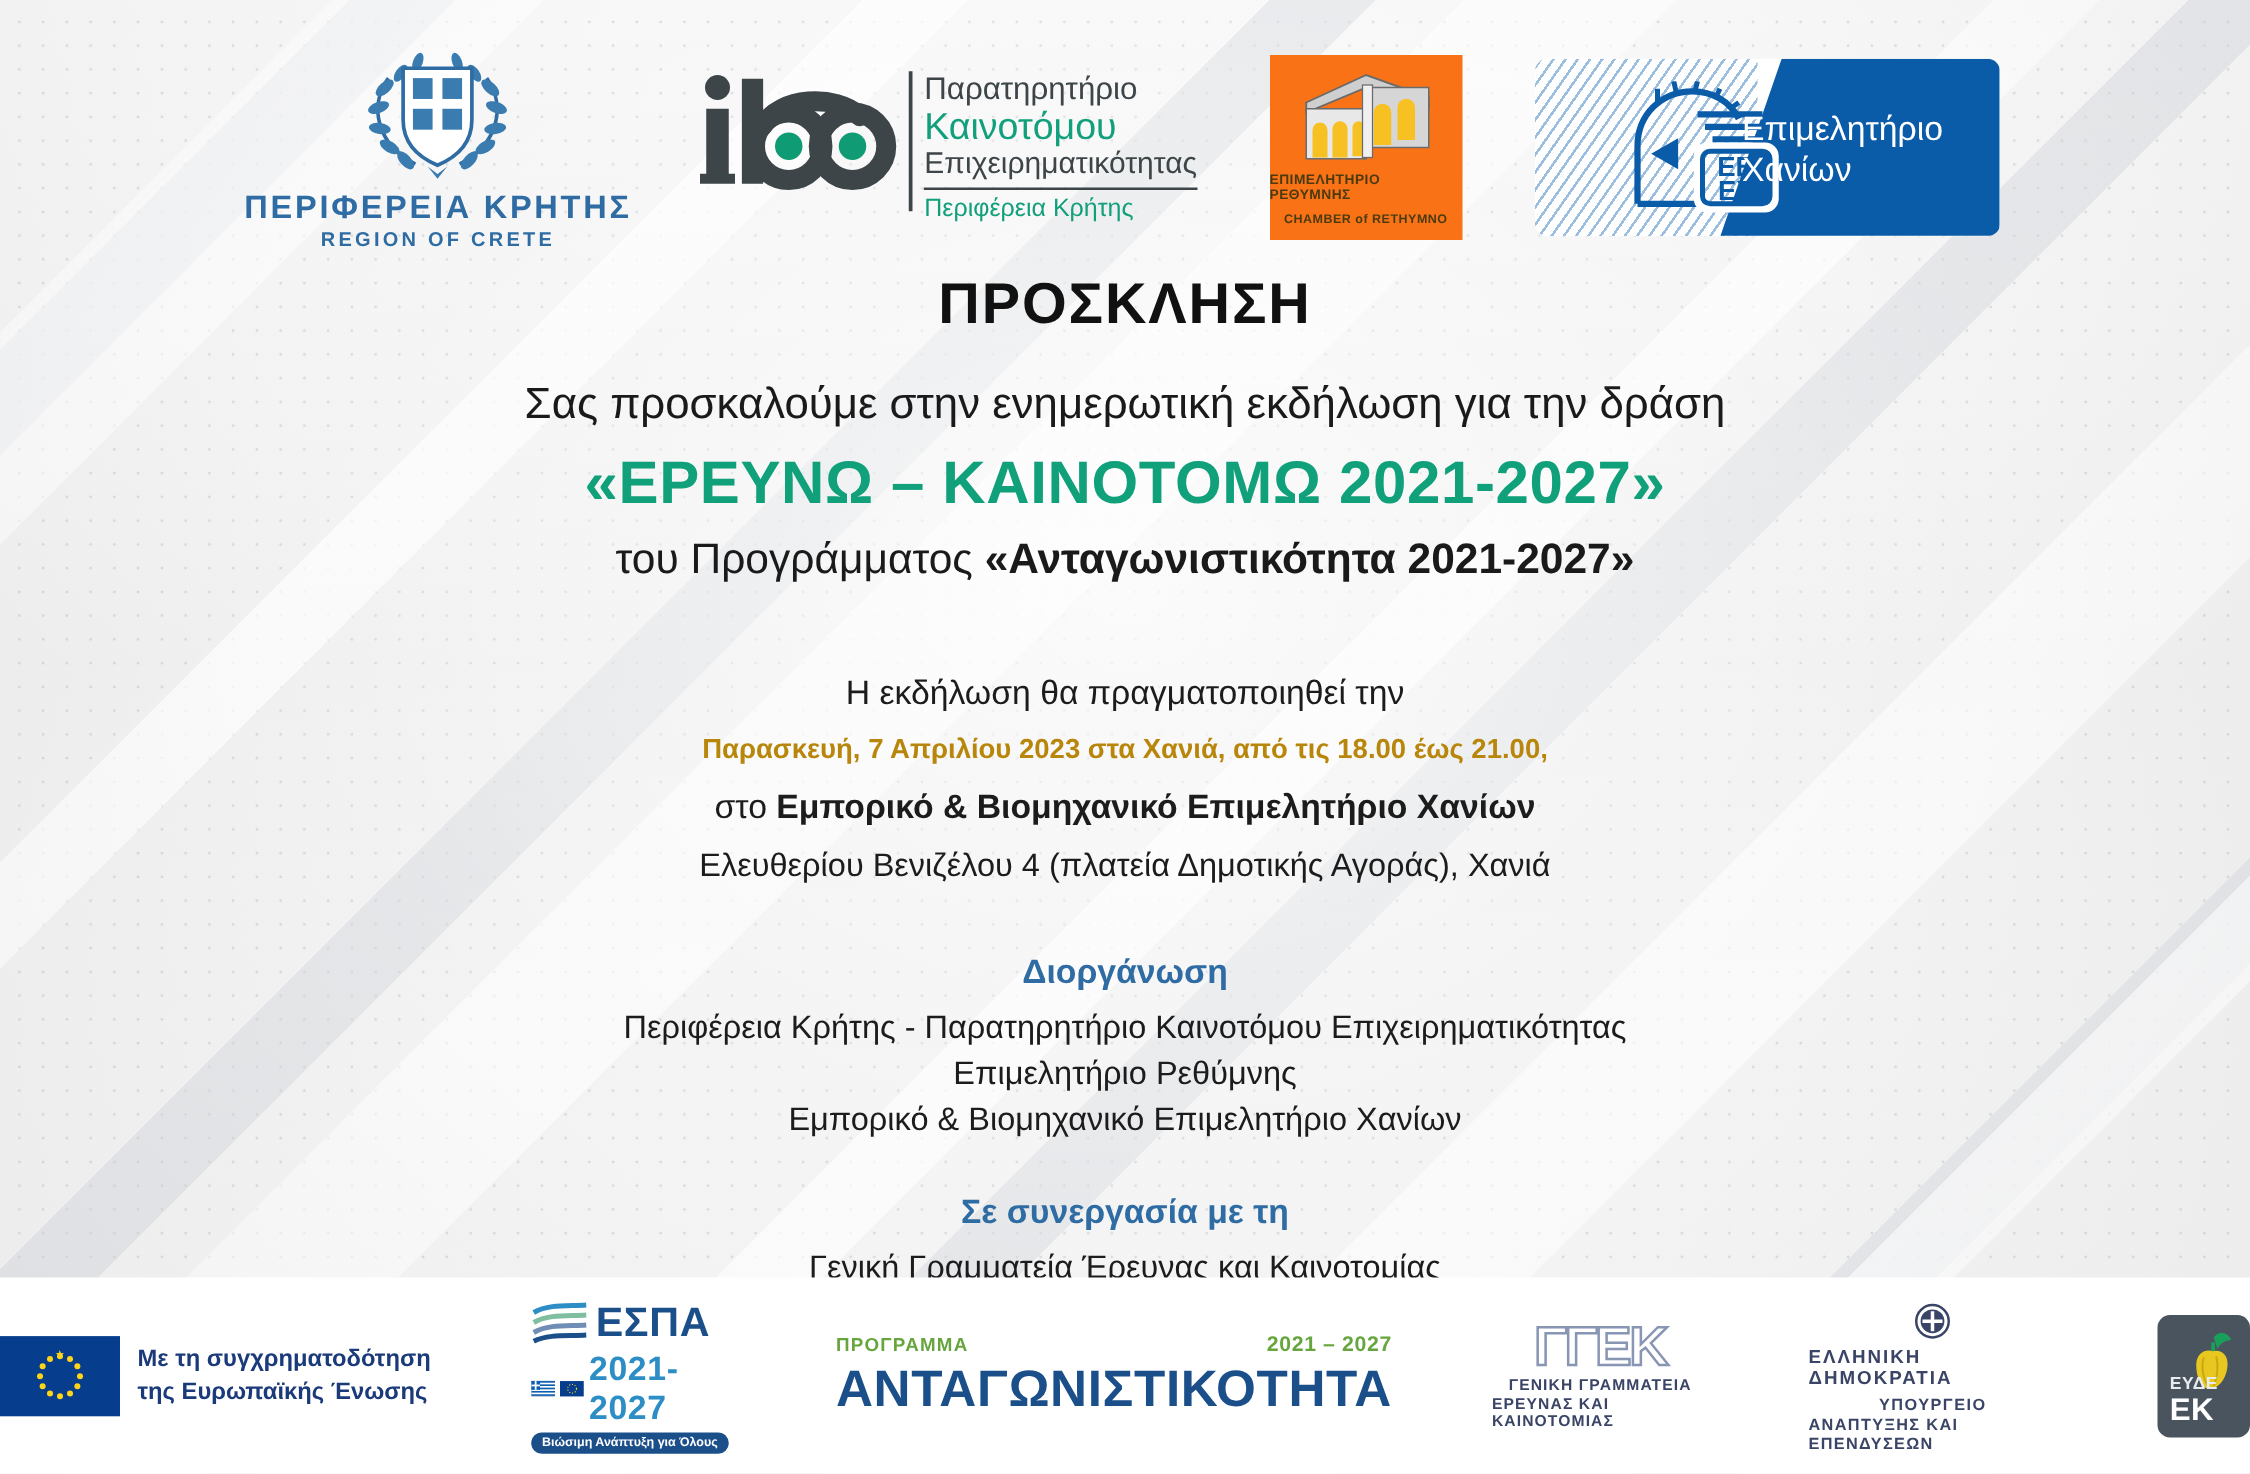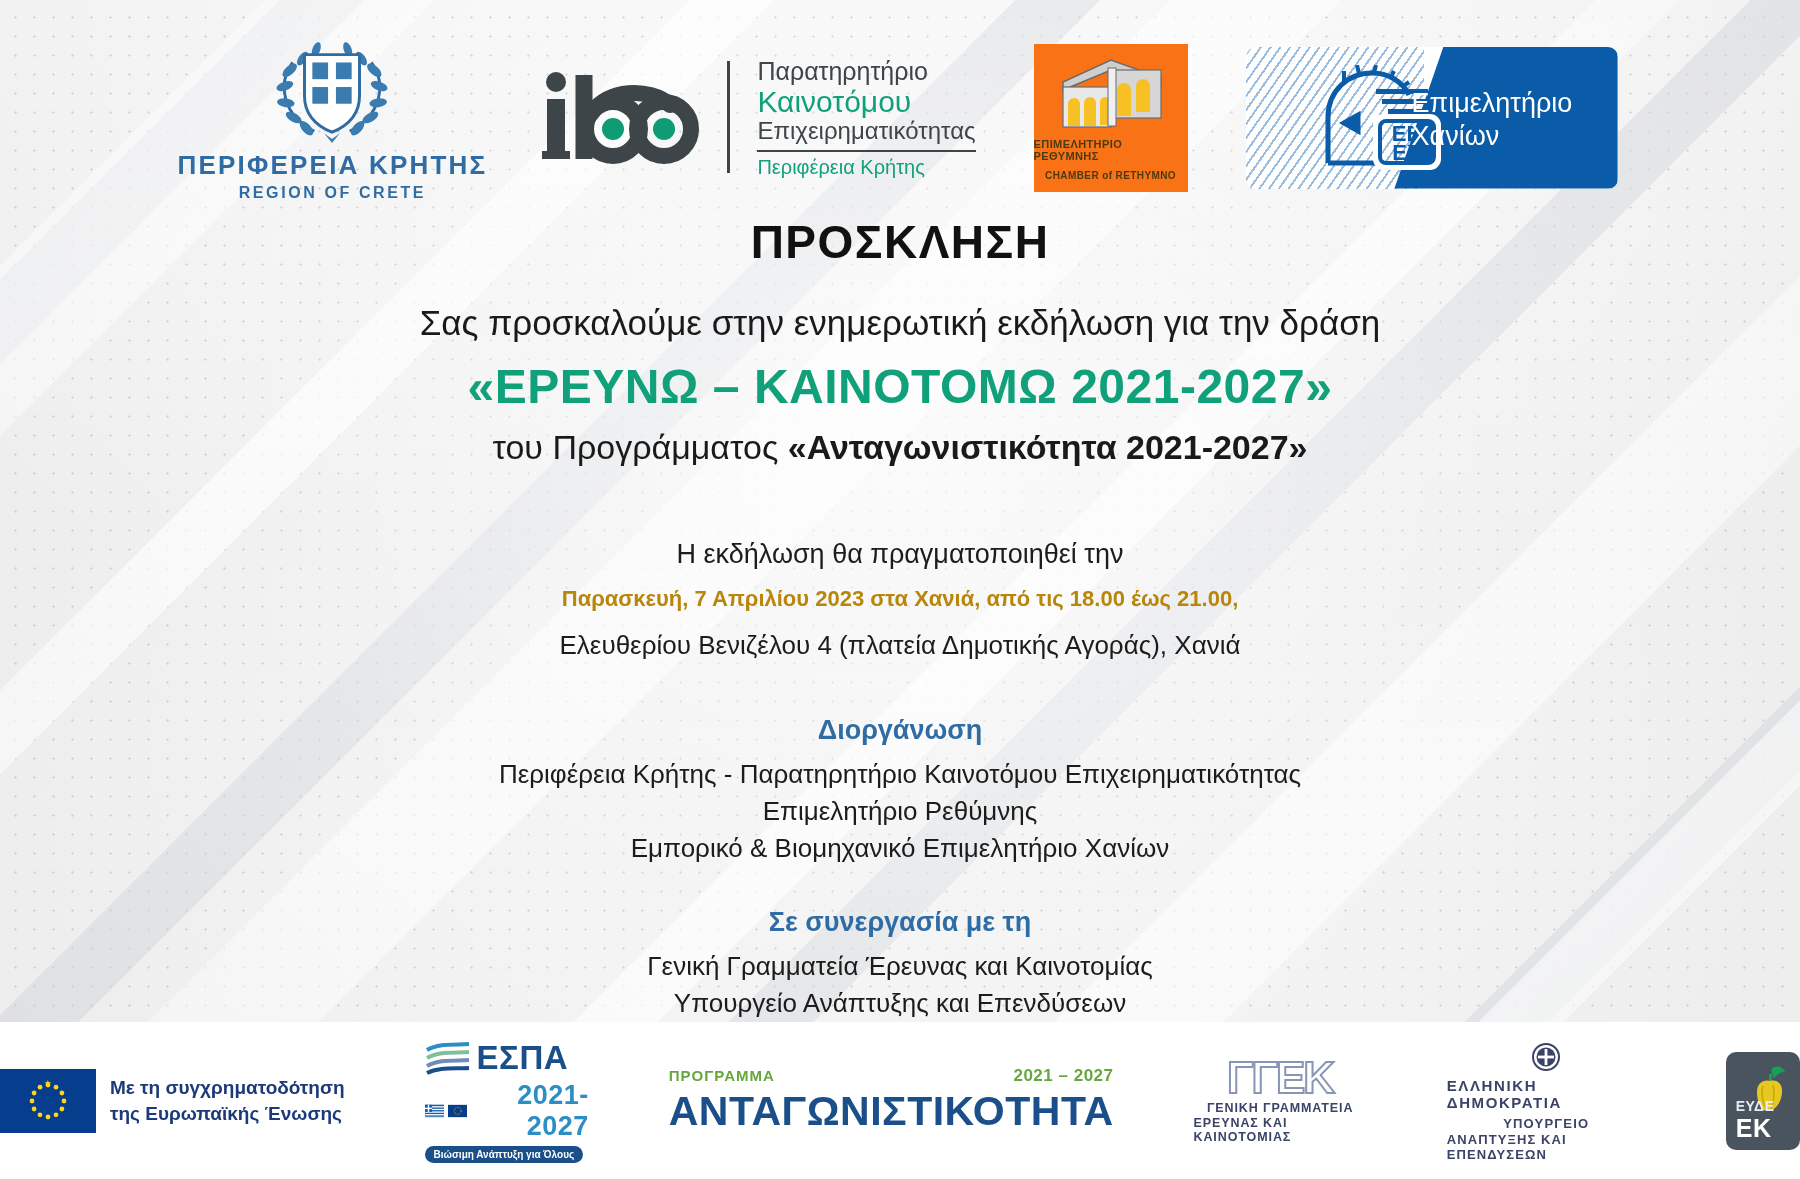--- a/index.html
+++ b/index.html
@@ -78,21 +78,21 @@
   .crete .t1 {
     font-size: 26px; font-weight: bold; color: #2f6ca3; letter-spacing: 2.2px;
     margin-top: 5px; white-space: nowrap;
   }
   .crete .t2 {
     font-size: 16px; font-weight: bold; color: #2f6ca3; letter-spacing: 2.6px;
     margin-top: 3px; white-space: nowrap;
   }
 
   
-  .ibo { gap: 27px; align-items: center; }
+  .ibo { gap: 9px; align-items: flex-start; }
   .ibo .mark { width: 160px; height: 96px; }
   .ibo .divider { width: 3px; height: 112px; background: #3e4548; }
   .ibo .txt { display: flex; flex-direction: column; line-height: 1.12; }
   .ibo .l1 { font-size: 25px; color: #3d4548; white-space: nowrap; }
   .ibo .l2 { font-size: 30px; color: #12a07c; white-space: nowrap; }
   .ibo .l3 { font-size: 24px; color: #3d4548; white-space: nowrap; }
   .ibo .rule { height: 2px; background: #3d4548; margin: 5px 0 4px 0; }
   .ibo .l4 { font-size: 20px; color: #12a07c; white-space: nowrap; }
 
   
@@ -157,21 +157,21 @@
   .footer {
     position: absolute; left: 0; bottom: 0; width: 100%; height: 157px;
     background: #ffffff; z-index: 6;
     display: flex; align-items: center; justify-content: center; gap: 80px;
   }
   .f-item { display: flex; align-items: center; }
 
   .eu-flag { width: 96px; height: 64px; background: #063d8c; position: relative; }
   .eu-text { font-size: 19px; font-weight: bold; color: #1b3a7a; line-height: 1.35; margin-left: 14px; white-space: nowrap; }
 
-  .espa { display: flex; flex-direction: column; align-items: flex-start; text-align: right; }
+  .espa { display: flex; flex-direction: column; align-items: flex-start; }
   .espa-top { display: flex; align-items: center; gap: 6px; }
   .espa-word { font-size: 33px; font-weight: bold; color: #1b4f8a; letter-spacing: .5px; }
   .espa-years { font-size: 27px; font-weight: bold; color: #2c8ec4; letter-spacing: .5px; }
   .espa-tag { font-size: 10px; font-weight: bold; color: #ffffff; background: #1b4f8a; padding: 3px 9px; border-radius: 9px; margin-top: 4px; }
   .espa-flagrow { display: flex; gap: 4px; align-items: center; margin-top: 3px; }
   .mini-flag { width: 22px; height: 14px; }
 
   .antag { display: flex; flex-direction: column; }
   .antag-top { display: flex; justify-content: space-between; align-items: baseline; width: 100%; }
   .antag-prog { font-size: 15px; font-weight: bold; color: #67a63e; letter-spacing: 1px; }
@@ -319,20 +319,21 @@
   <div class="body-wrap">
 
     <div class="title">ΠΡΟΣΚΛΗΣΗ</div>
     <div class="lead">Σας προσκαλούμε στην ενημερωτική εκδήλωση για την δράση</div>
     <div class="action">«ΕΡΕΥΝΩ – ΚΑΙΝΟΤΟΜΩ 2021-2027»</div>
     <div class="program"><span>του Προγράμματος </span><b>«Ανταγωνιστικότητα 2021-2027»</b></div>
 
     <div class="details">
       <div class="det-line">Η εκδήλωση θα πραγματοποιηθεί την</div>
       <div class="det-date">Παρασκευή, 7 Απριλίου 2023 στα Χανιά, από τις 18.00 έως 21.00,</div>
+      <div class="det-venue"><span>στο </span><b>Εμπορικό &amp; Βιομηχανικό Επιμελητήριο Χανίων</b></div>
       <div class="det-addr">Ελευθερίου Βενιζέλου 4 (πλατεία Δημοτικής Αγοράς), Χανιά</div>
     </div>
 
     <div class="orgs">
       <div class="org-head">Διοργάνωση</div>
       <div class="org-line">Περιφέρεια Κρήτης - Παρατηρητήριο Καινοτόμου Επιχειρηματικότητας</div>
       <div class="org-line">Επιμελητήριο Ρεθύμνης</div>
       <div class="org-line">Εμπορικό &amp; Βιομηχανικό Επιμελητήριο Χανίων</div>
     </div>
 

